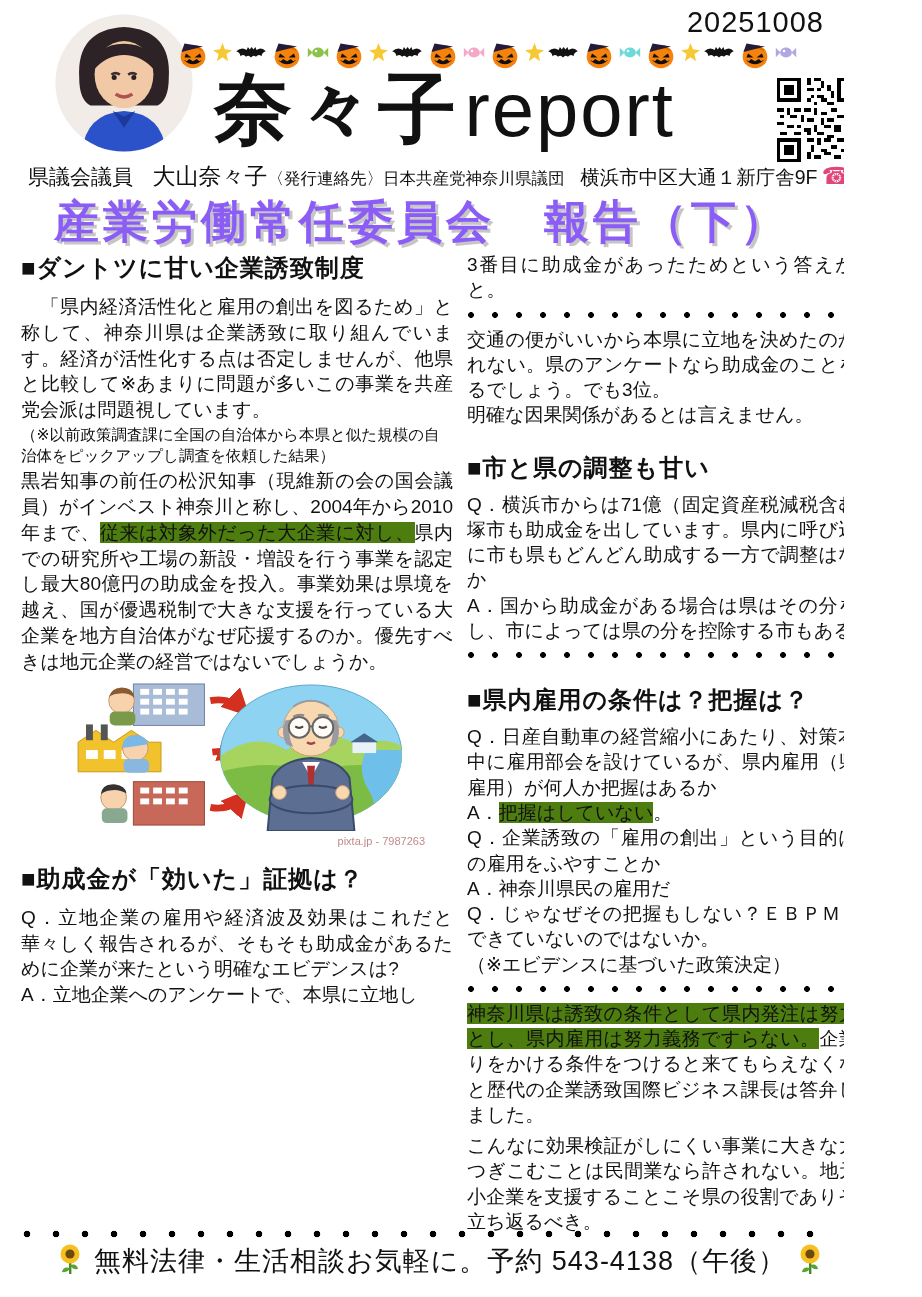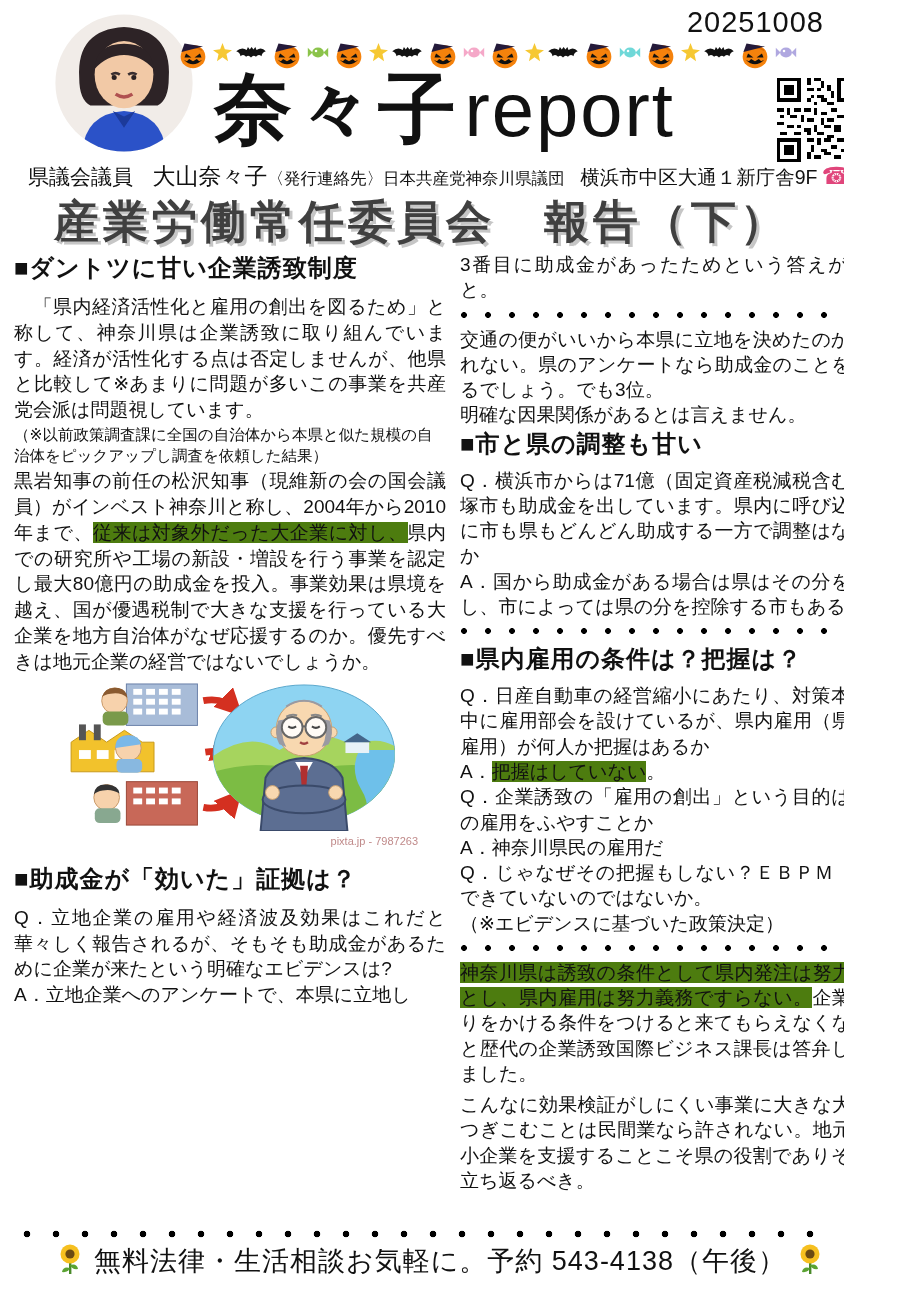--- a/index.html
+++ b/index.html
@@ -18,28 +18,28 @@
   .qr { position:absolute; top:78px; left:777px; width:84px; height:84px; }
   .info-line { position:absolute; top:161px; left:28px; width:880px; white-space:nowrap; font-size:20px; }
   .info-line .role { font-size:21px; }
   .info-line .name { font-size:23px; margin-left:14px; }
   .info-line .contact { font-size:16.5px; }
   .info-line .addr { font-size:19.5px; margin-left:10px; }
   .info-line .phone-icon { color:#e0457b; font-size:24px; margin:0 2px 0 4px; }
   .info-line .phone { font-size:23px; }
 
   .main-title { position:absolute; top:192px; left:54px; font-size:45px; font-weight:900;
-                color:#404040; letter-spacing:4px; text-shadow:3px 3px 0 #c6c6c6; white-space:nowrap; }
+                color:#8b5cf6; letter-spacing:4px; text-shadow:3px 3px 0 #c6c6c6; white-space:nowrap; }
 
   
-  .cols { position:absolute; top:252px; left:14px; width:876px; display:flex; gap:14px; }
+  .cols { position:absolute; top:252px; left:21px; width:876px; display:flex; gap:14px; }
   .col-left  { width:432px; }
   .col-right { width:430px; }
   .h2 { font-size:24px; font-weight:bold; letter-spacing:1px; margin:0 0 10px; }
-  .col-right .h2 { margin-top:0; margin-bottom:8px; }
+  .col-right .h2 { margin-top:24px; margin-bottom:8px; }
   .p  { font-size:19px; line-height:1.36; text-align:justify; }
   .col-right .p { line-height:1.33; }
   .note { font-size:15.5px; line-height:1.32; margin:2px 0; }
   .mt { margin-top:6px; }
   .hl { background:#4d7c0f; }
   .dots { height:10px; margin:7px 0;
           background-image:radial-gradient(circle at 4px 5px, #000 2.6px, transparent 3.2px);
           background-size:24px 10px; background-repeat:repeat-x; }
   .figure { margin:6px 0 4px; text-align:center; }
   .figure svg { width:330px; height:150px; }

